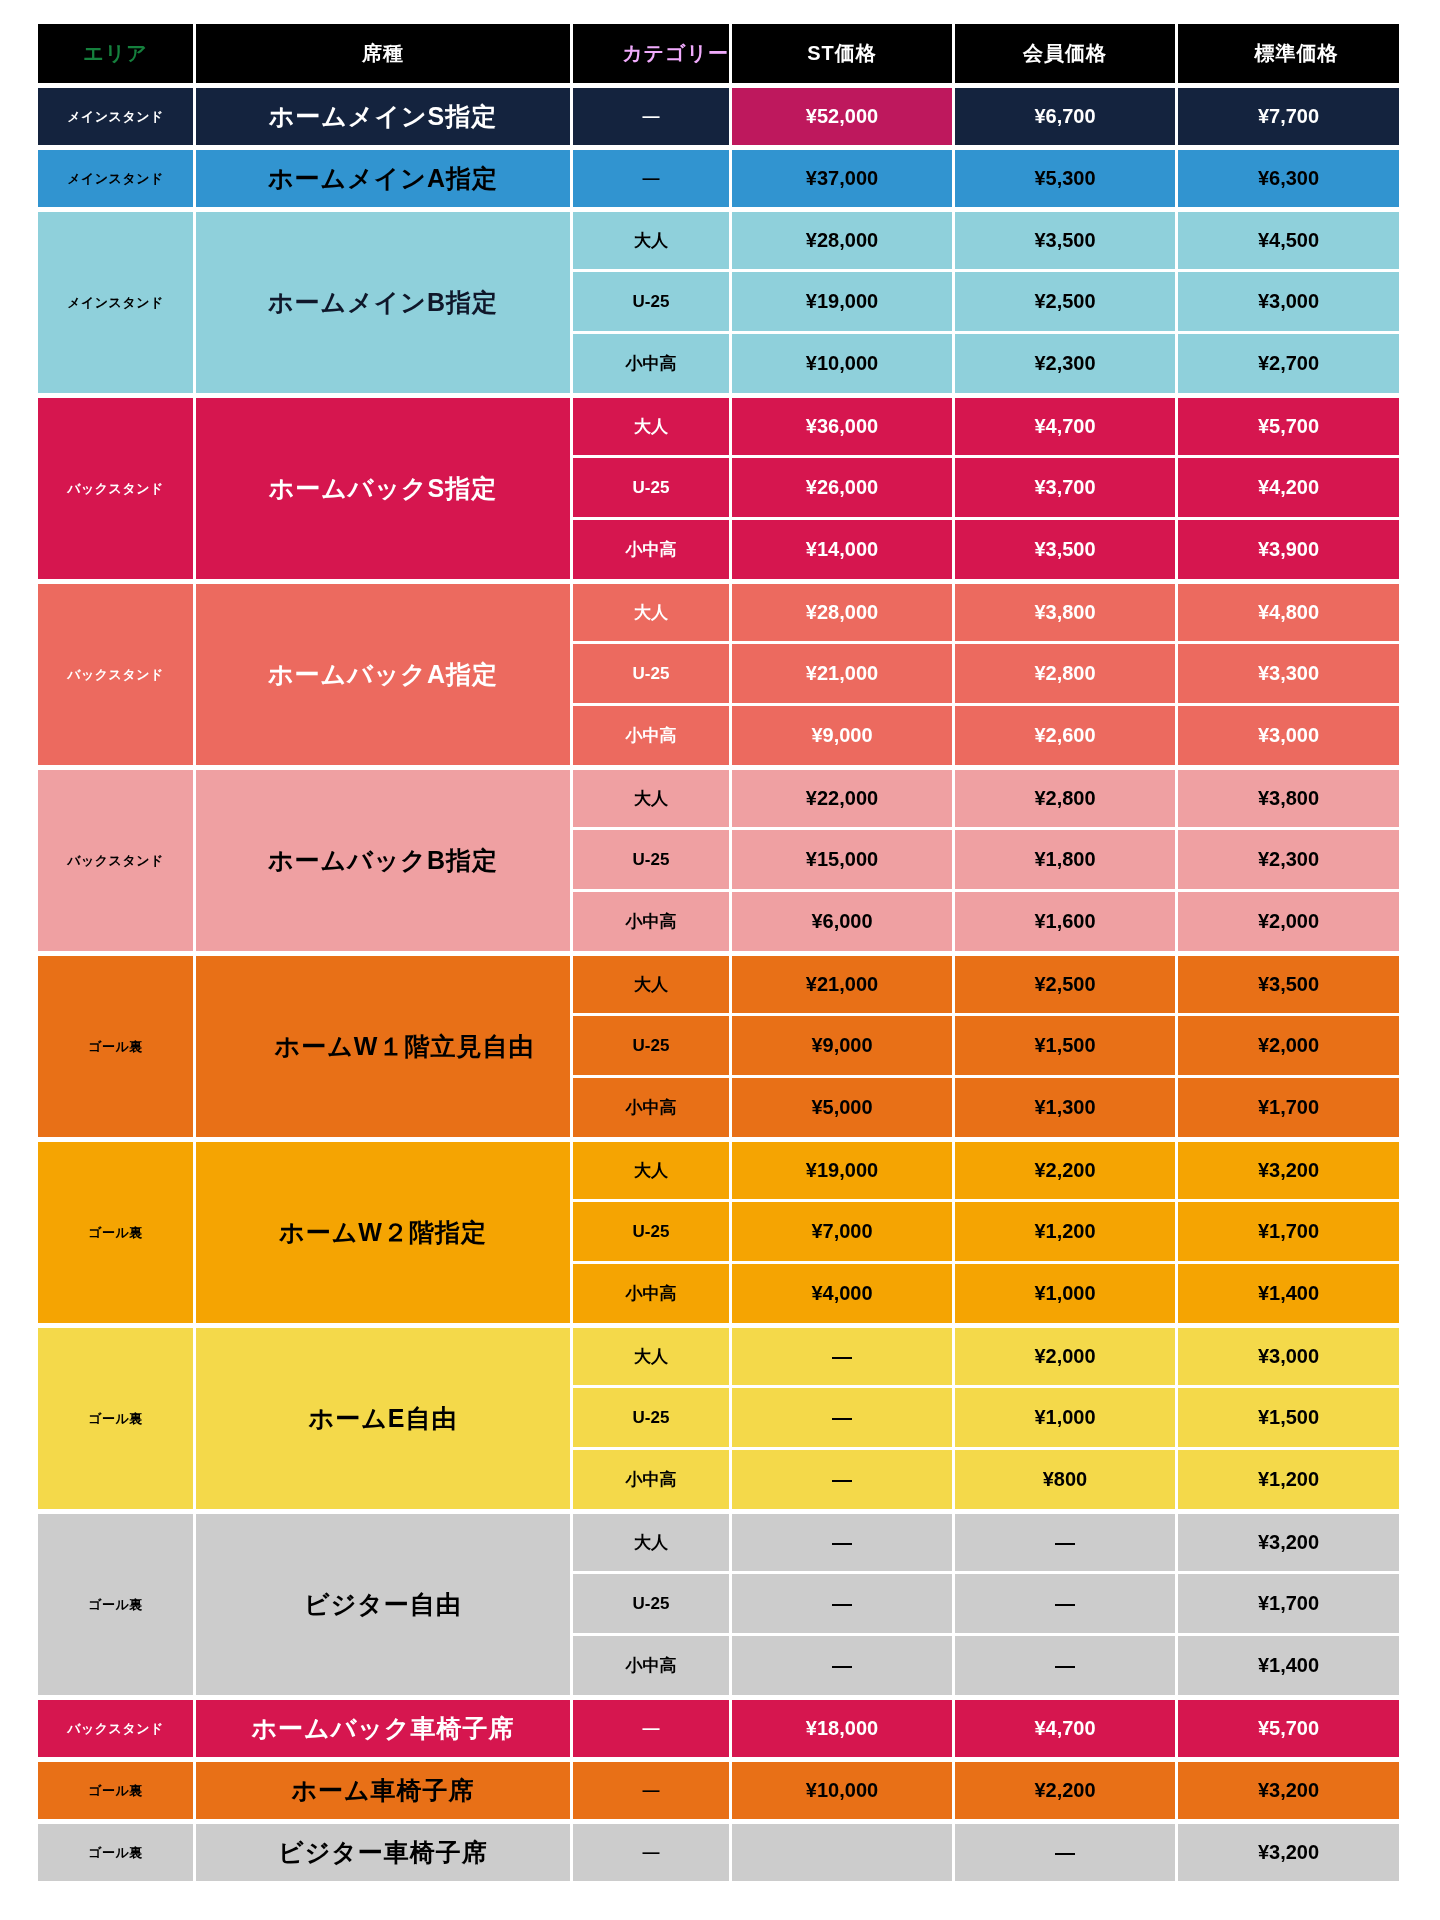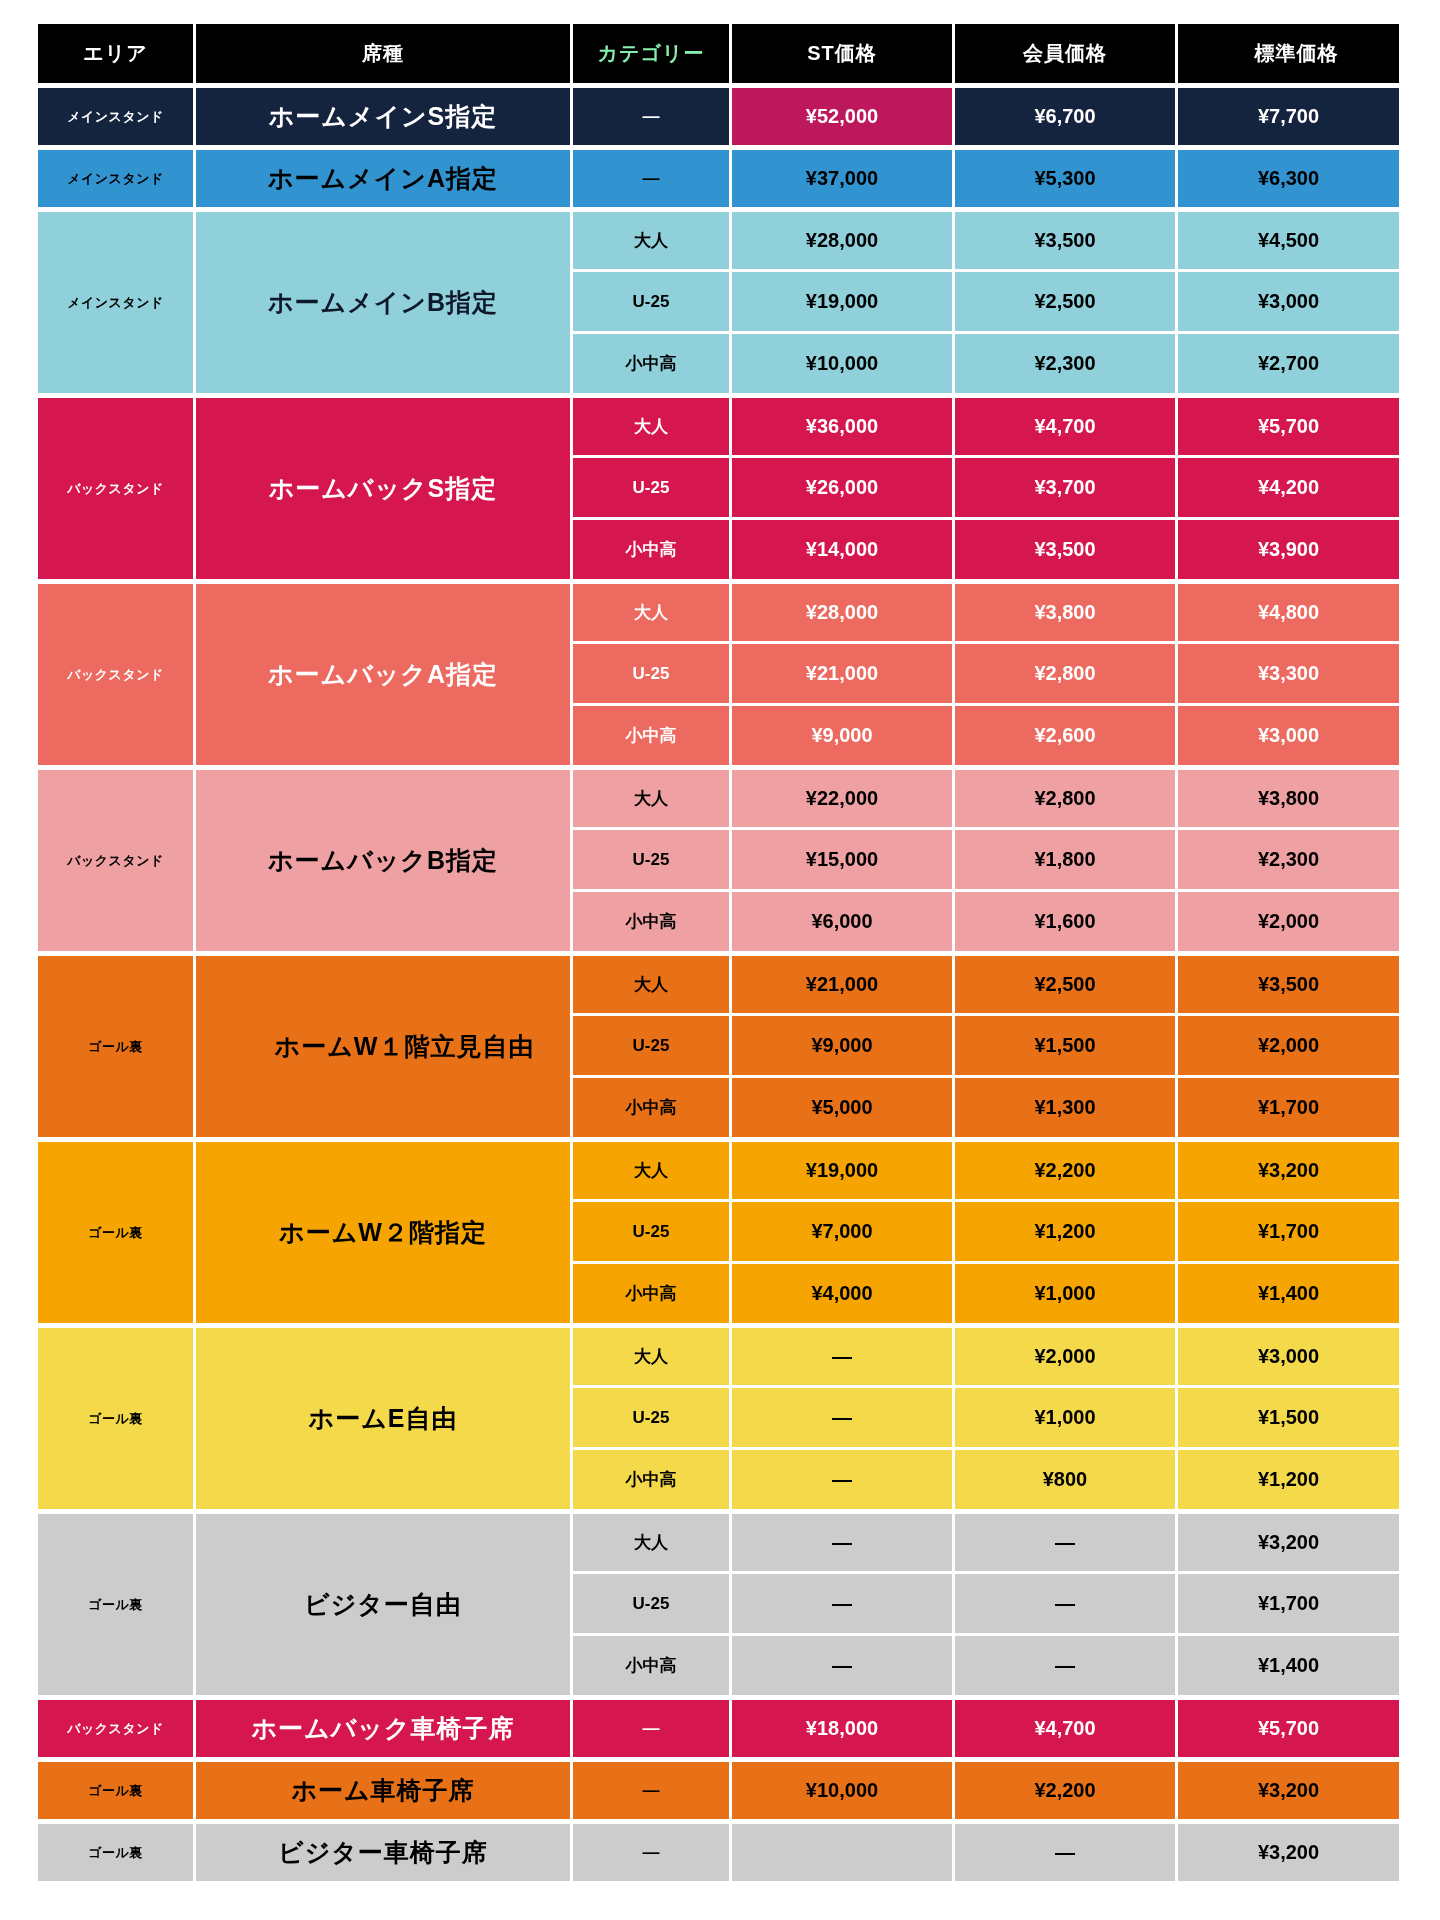--- a/index.html
+++ b/index.html
@@ -55,23 +55,23 @@
     <colgroup>
       <col style="width:158px">
       <col style="width:377px">
       <col style="width:159px">
       <col style="width:223px">
       <col style="width:223px">
       <col style="width:224px">
     </colgroup>
     <thead>
       <tr>
-          <th class="col-header" style="background: rgb(0, 0, 0); color: #ffffff;">エリア</th>
+          <th class="col-header" style="background: rgb(0, 0, 0); color: #15803d;">エリア</th>
           <th class="col-header" style="background: rgb(0, 0, 0); color: rgb(255, 255, 255);">席種</th>
-          <th class="col-header" style="background: rgb(0, 0, 0); color: #86efac;">カテゴリー</th>
+          <th class="col-header" style="background: rgb(0, 0, 0); color: #f0abfc; text-align: right;">カテゴリー</th>
           <th class="col-header" style="background: rgb(0, 0, 0); color: rgb(255, 255, 255);">ST価格</th>
           <th class="col-header" style="background: rgb(0, 0, 0); color: rgb(255, 255, 255);">会員価格</th>
           <th class="col-header" style="background: rgb(0, 0, 0); color: rgb(255, 255, 255); padding-left: 16px;">標準価格</th>
         </tr>
     </thead>
     <tbody>
         <tr class="group-start">
           <td class="area-cell" rowspan="1" style="background: rgb(20, 35, 62); color: rgb(255, 255, 255);">メインスタンド</td>
           <td class="seat-cell" rowspan="1" style="background: rgb(20, 35, 62); color: rgb(255, 255, 255);">ホームメインS指定</td>
           <td class="category-cell" style="background: rgb(20, 35, 62); color: rgb(255, 255, 255);">—</td>

